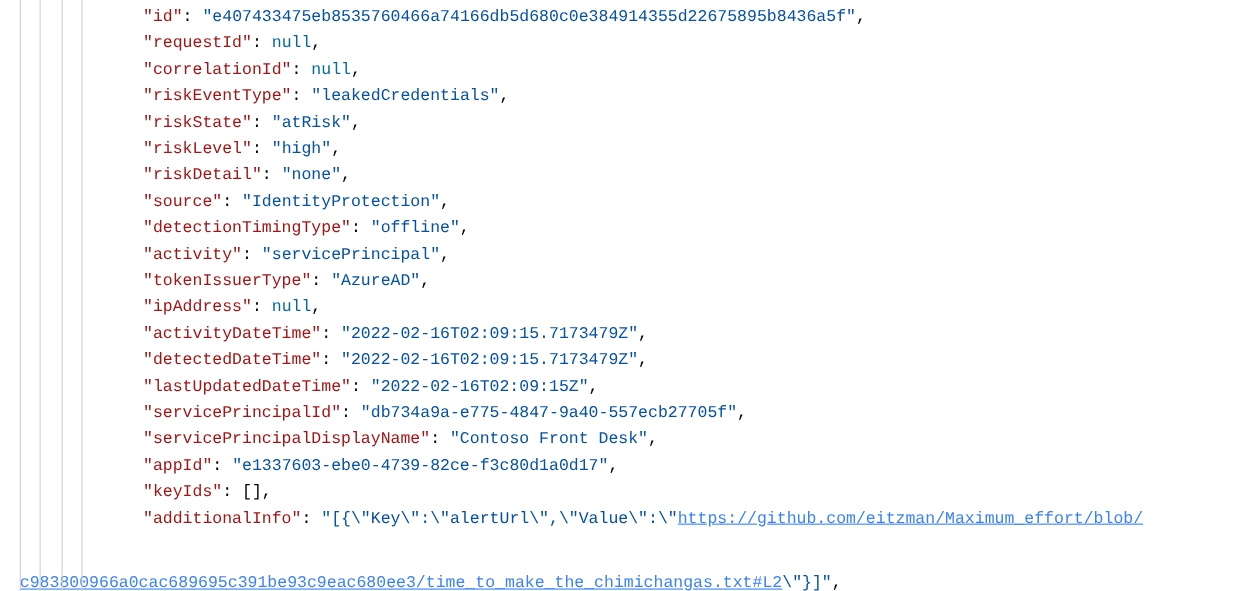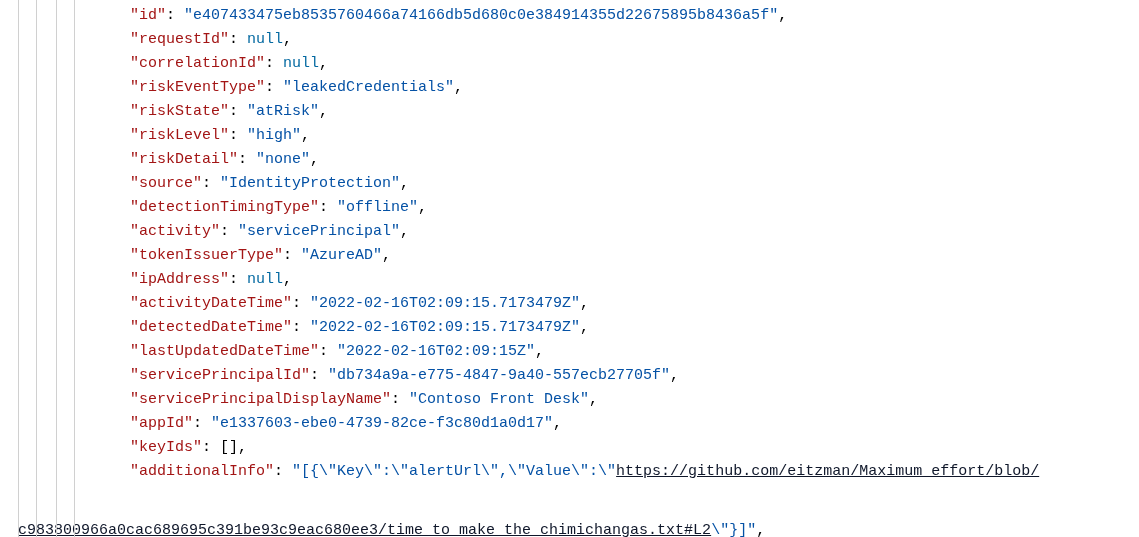--- a/index.html
+++ b/index.html
@@ -36,21 +36,21 @@
     }
     .key { color: #a31515; }
     .string { color: #0451a5; }
     .null { color: #0369a1; }
     .punct { color: #000000; }
     .closing-brace {
       padding-left: 0;
       margin-left: -46px;
     }
     a.link {
-      color: #0f172a;
+      color: #3b82f6;
       text-decoration: underline;
     }
     .wrap-indent {
       display: block;
       padding-left: 0;
       margin-left: -112px;
       margin-top: 35px;
     }
   </style>
 </head>

